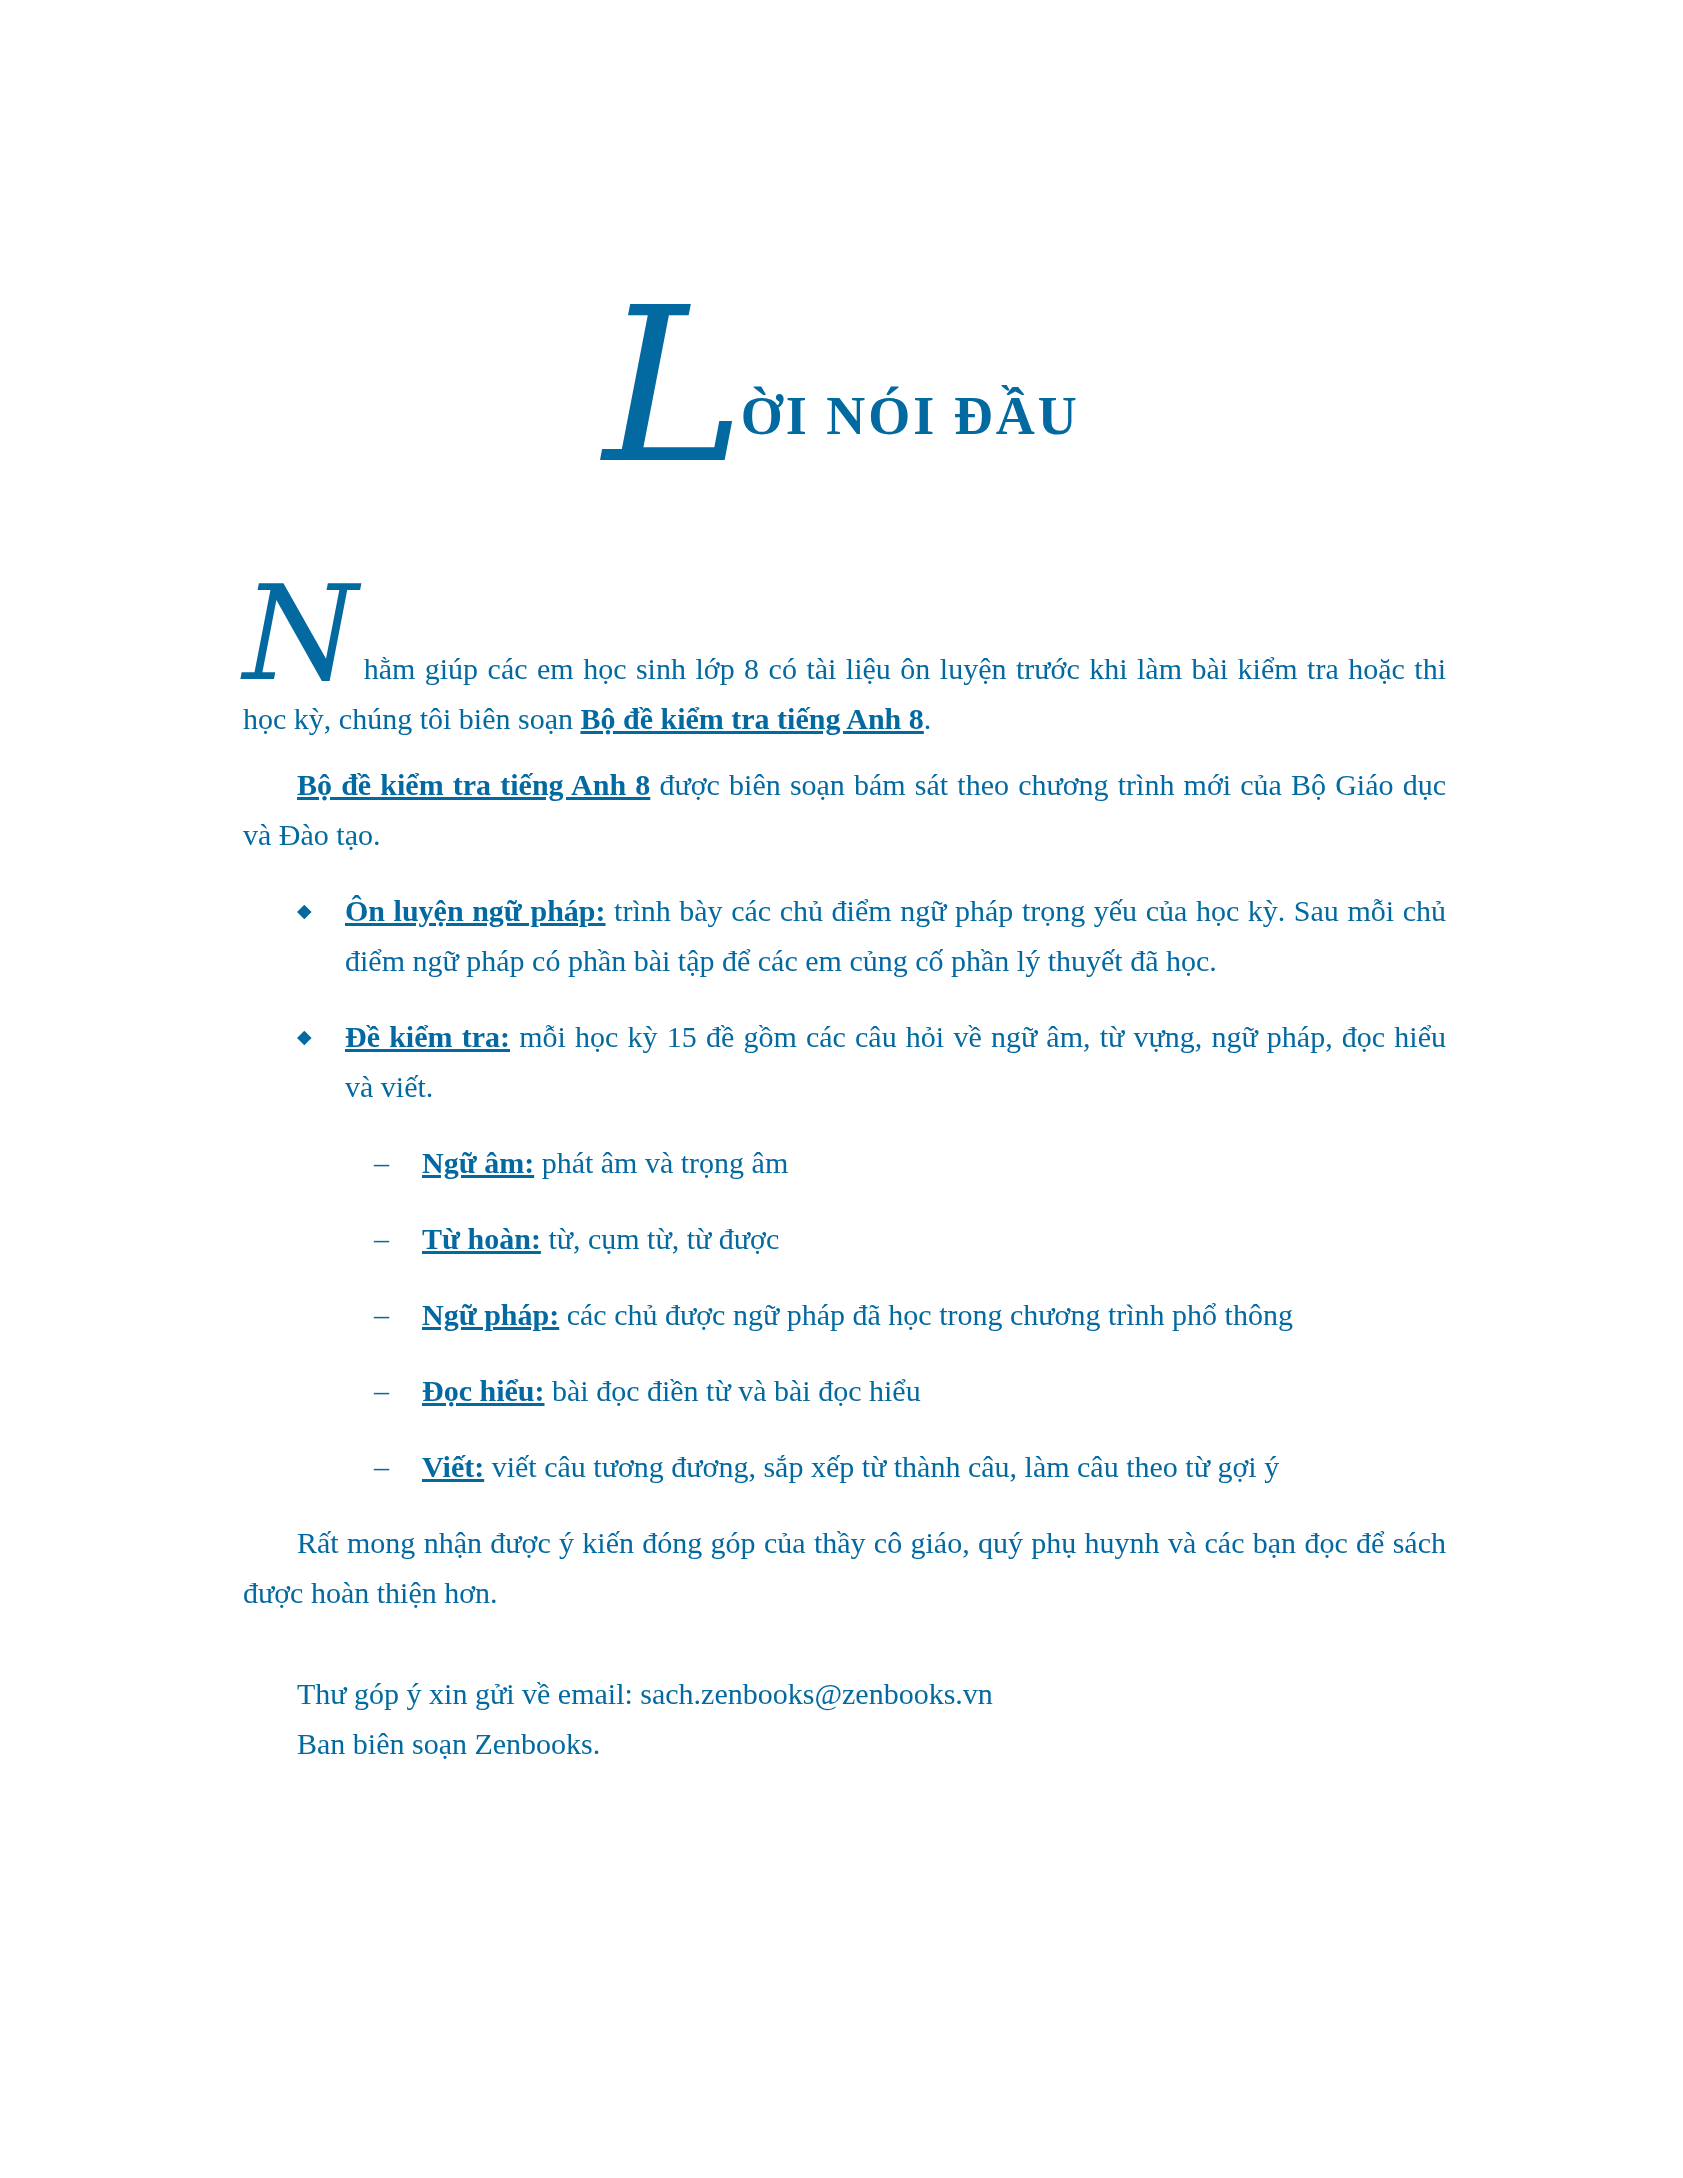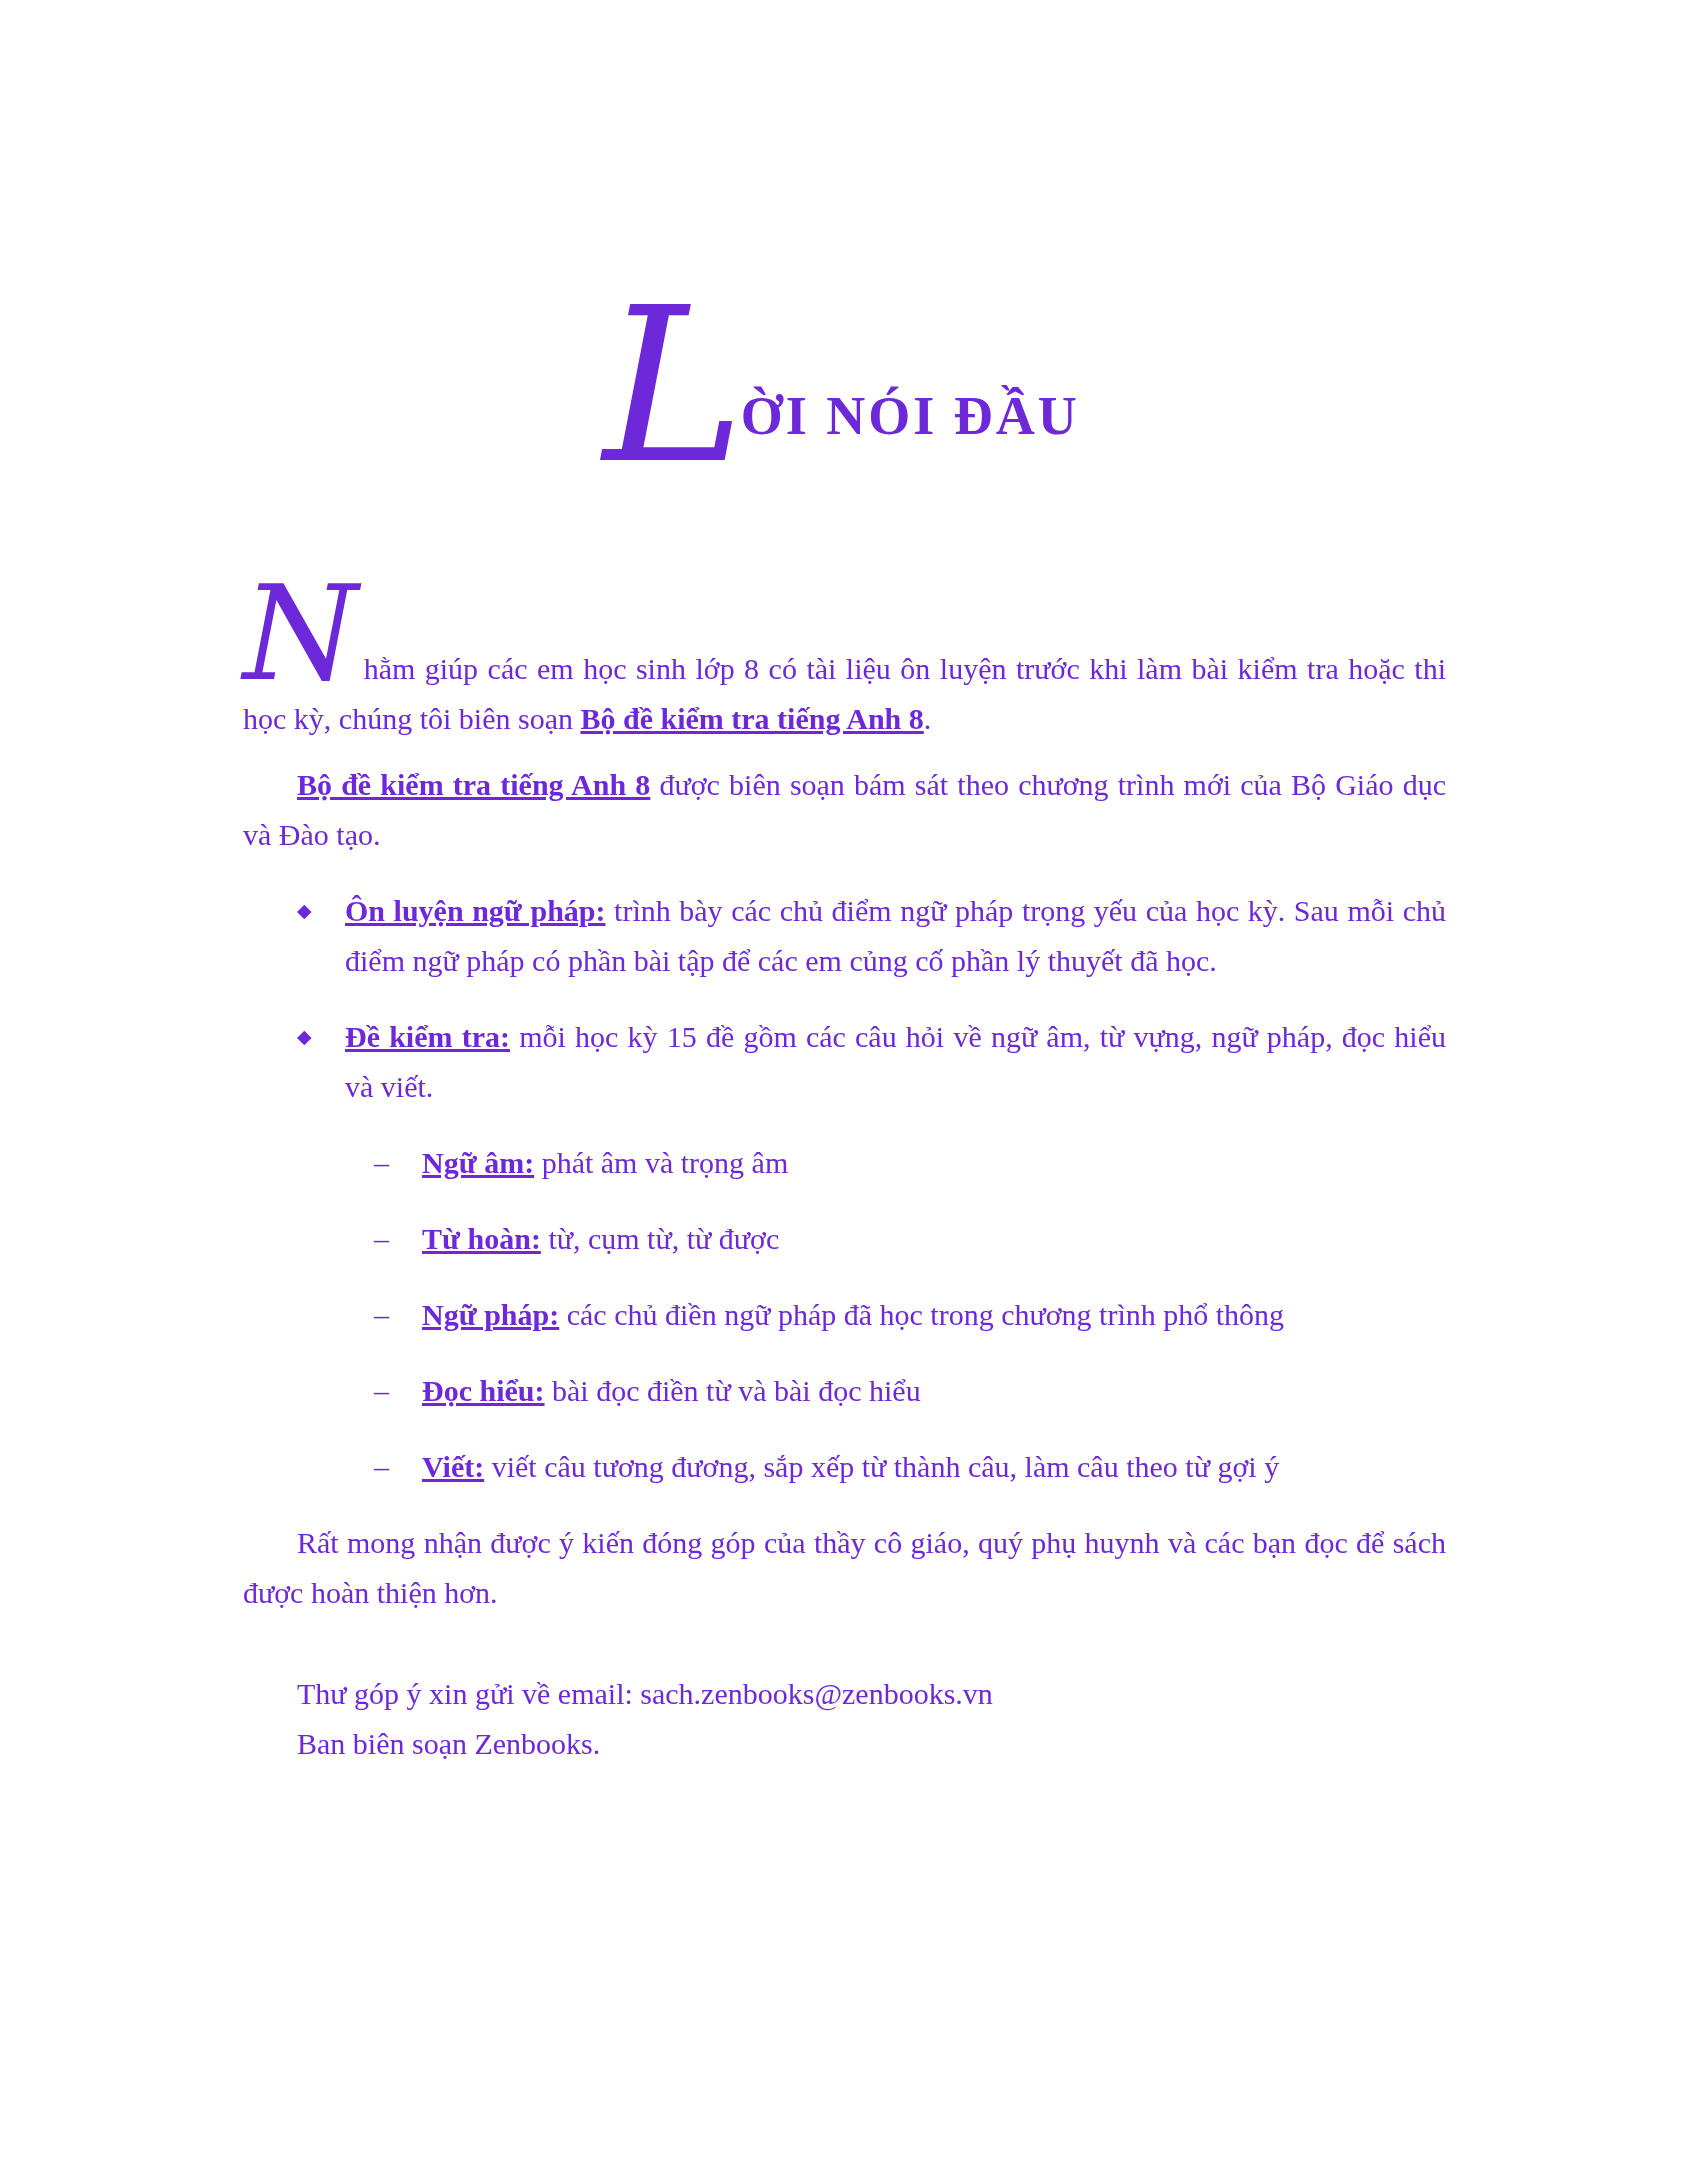--- a/index.html
+++ b/index.html
@@ -5,21 +5,21 @@
   html, body {
     margin: 0;
     padding: 0;
     background: #ffffff;
   }
   .page {
     position: relative;
     width: 1683px;
     height: 2178px;
     background: #ffffff;
-    color: #6d28d9;
+    color: #0369a1;
     font-family: "Liberation Serif", "DejaVu Serif", serif;
     overflow: hidden;
   }
 
   
   .title-block {
     text-align: center;
     margin-top: 312px;
     height: 149px;
     margin-bottom: 173px;
@@ -126,21 +126,21 @@
       <span class="bullet-body"><span class="b">Ngữ âm:</span><span> phát âm và trọng âm</span></span>
     </div>
 
     <div class="subbullet">
       <span class="sub-marker">–</span>
       <span class="bullet-body"><span class="b">Từ hoàn:</span><span> từ, cụm từ, từ được</span></span>
     </div>
 
     <div class="subbullet">
       <span class="sub-marker">–</span>
-      <span class="bullet-body"><span class="b">Ngữ pháp:</span><span> các chủ điền ngữ pháp đã học trong chương trình phổ thông</span></span>
+      <span class="bullet-body"><span class="b">Ngữ pháp:</span><span> các chủ được ngữ pháp đã học trong chương trình phổ thông</span></span>
     </div>
 
     <div class="subbullet">
       <span class="sub-marker">–</span>
       <span class="bullet-body"><span class="b">Đọc hiểu:</span><span> bài đọc điền từ và bài đọc hiểu</span></span>
     </div>
 
     <div class="subbullet">
       <span class="sub-marker">–</span>
       <span class="bullet-body"><span class="b">Viết:</span><span> viết câu tương đương, sắp xếp từ thành câu, làm câu theo từ gợi ý</span></span>

